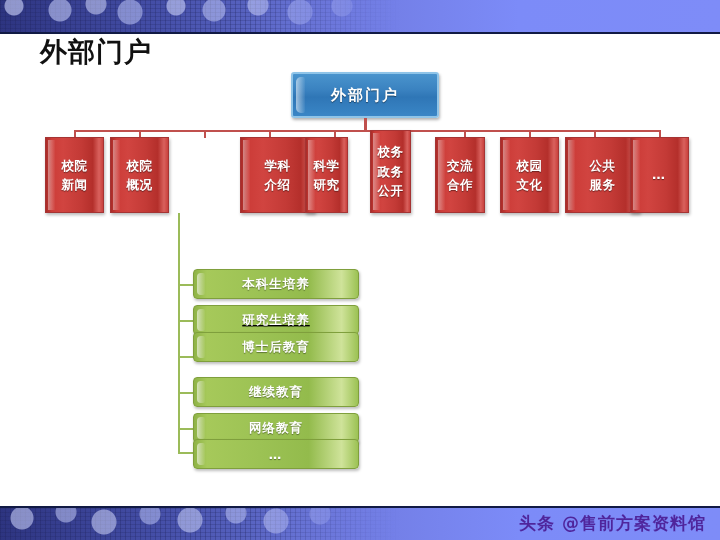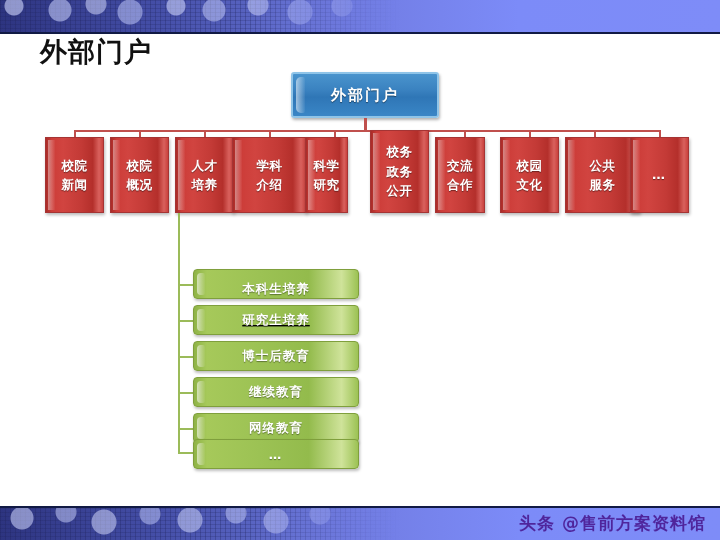--- a/index.html
+++ b/index.html
@@ -255,33 +255,29 @@
 
   <div id="red-row">
     <div class="red-node" style="left:45px; width:59px;">
       <span class="label">校院
 新闻</span>
     </div>
     <div class="red-node" style="left:110px; width:59px;">
       <span class="label">校院
 概况</span>
     </div>
-    <div class="red-node" style="left:175px; width:59px;">
-      <span class="label">人才
-培养</span>
-    </div>
-    <div class="red-node" style="left:232px; width:75px;">
+    <div class="red-node" style="left:240px; width:75px;">
       <span class="label">学科
 介绍</span>
     </div>
     <div class="red-node" style="left:305px; width:43px;">
       <span class="label">科学
 研究</span>
     </div>
-    <div class="red-node" style="left:370px; width:59px; top:96px; height:83px;">
+    <div class="red-node" style="left:370px; width:41px; top:96px; height:83px;">
       <span class="label">校务
 政务
 公开</span>
     </div>
     <div class="red-node" style="left:435px; width:50px;">
       <span class="label">交流
 合作</span>
     </div>
     <div class="red-node" style="left:500px; width:59px;">
       <span class="label">校园
@@ -298,27 +294,27 @@
 
   <div class="conn conn-green" style="left:178px; top:179px; width:2px; height:240px;"></div>
 
   <div class="conn conn-green" style="left:178px; top:250px; width:16px; height:2px;"></div>
   <div class="conn conn-green" style="left:178px; top:286px; width:16px; height:2px;"></div>
   <div class="conn conn-green" style="left:178px; top:322px; width:16px; height:2px;"></div>
   <div class="conn conn-green" style="left:178px; top:358px; width:16px; height:2px;"></div>
   <div class="conn conn-green" style="left:178px; top:394px; width:16px; height:2px;"></div>
   <div class="conn conn-green" style="left:178px; top:418px; width:16px; height:2px;"></div>
 
-  <div class="green-node" style="top:235px;align-items:flex-end;">
+  <div class="green-node" style="top:235px;">
     <span class="label">本科生培养</span>
   </div>
   <div class="green-node" style="top:271px;text-decoration:underline;">
     <span class="label">研究生培养</span>
   </div>
-  <div class="green-node" style="top:307px;text-align:center;">
+  <div class="green-node" style="top:298px;text-align:center;">
     <span class="label">博士后教育</span>
   </div>
   <div class="green-node" style="top:379px;">
     <span class="label">网络教育</span>
   </div>
   <div class="green-node" style="top:343px;">
     <span class="label">继续教育</span>
   </div>
   <div class="green-node ellipsis" style="top:405px;">
     <span class="label">…</span>

